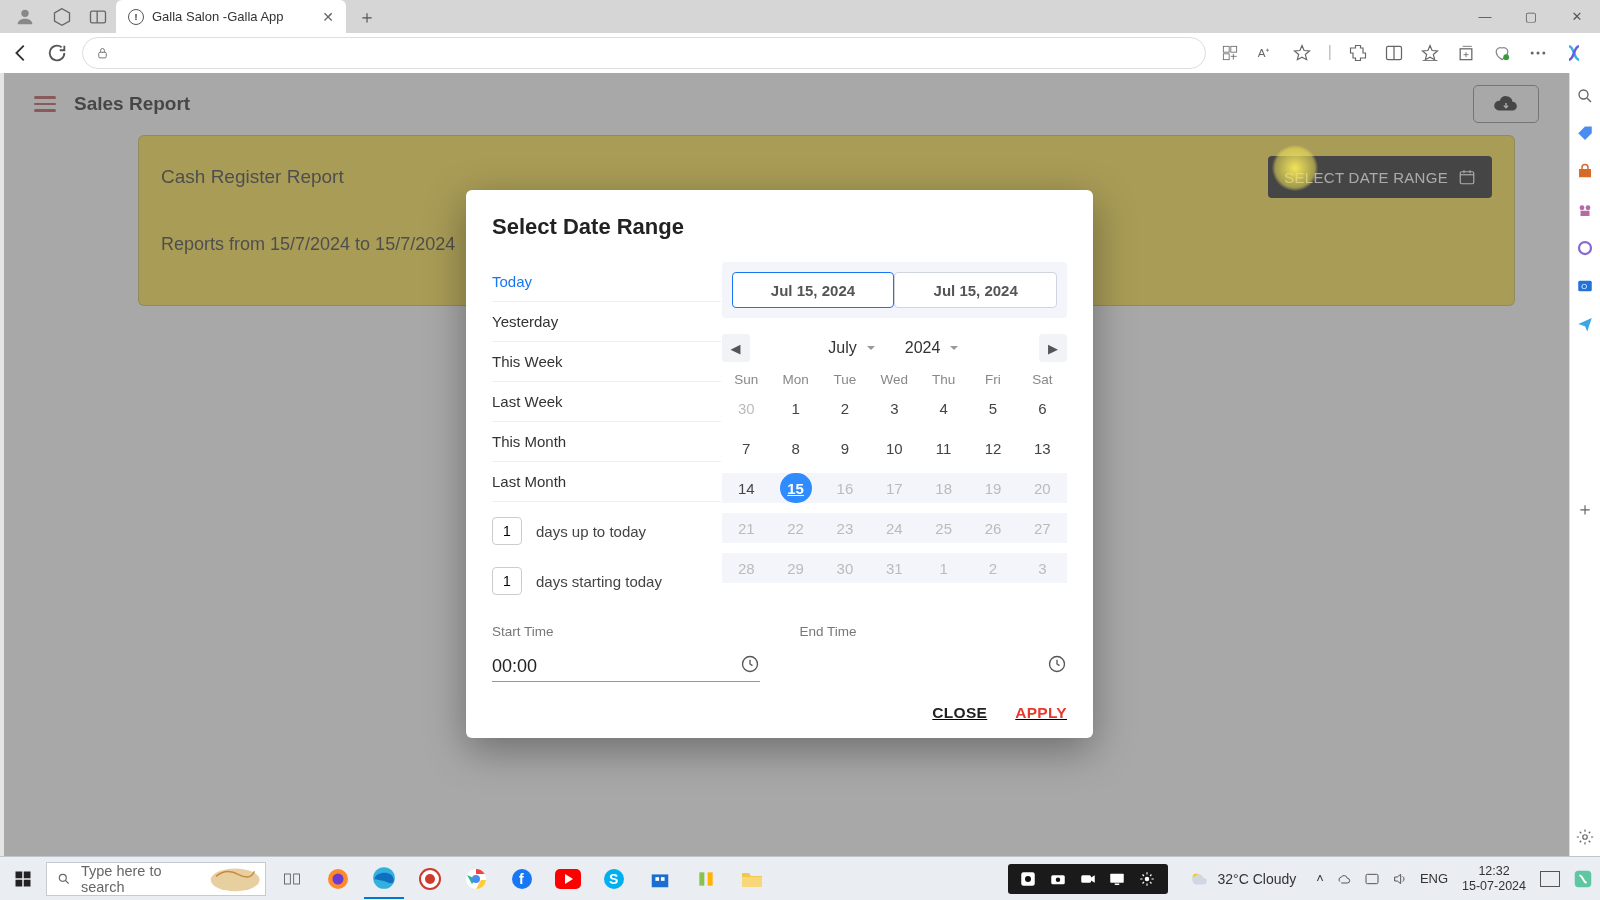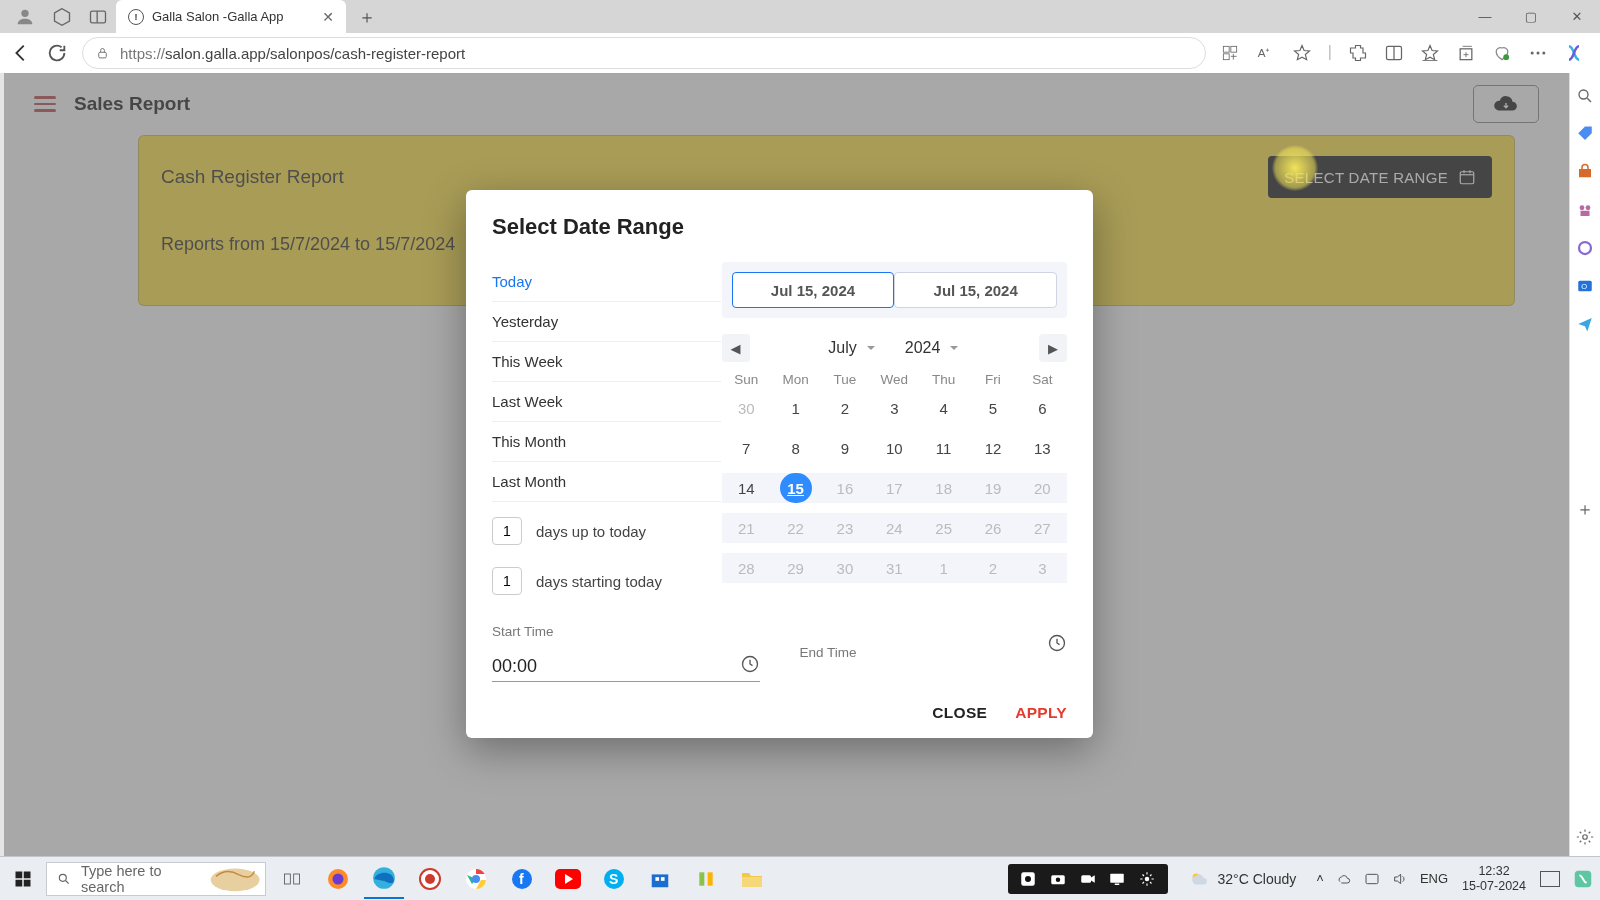--- a/index.html
+++ b/index.html
@@ -67,27 +67,27 @@
 .month-sel .sel { display:flex; align-items:center; gap:8px; font-size:16px; color:#333;}
 .month-sel .sel svg{width:12px;height:12px;fill:#999;}
 
 .dow { display: grid; grid-template-columns: repeat(7,1fr); text-align: center; font-size: 13.5px; color: #888; margin: 10px 0 6px; }
 .days { display: grid; grid-template-columns: repeat(7,1fr); text-align: center; row-gap: 10px; font-size: 15px; color: #444; }
 .days .d { height: 30px; display:flex;align-items:center;justify-content:center; position:relative;}
 .days .d.dim { color: #bbb; }
 .days .d.sel span { background: #2f8cff; color: #fff; width: 32px; height: 30px; border-radius: 15px; display:flex;align-items:center;justify-content:center; font-weight:600; text-decoration: underline;}
 .days .range-hi { background: #f3f5fb; }
 
-.times { display: flex; gap: 40px; margin-top: 20px; align-items: center; }
+.times { display: flex; gap: 40px; margin-top: 20px; }
 .timef { flex: 1; position: relative; }
 .timef label { font-size: 13.5px; color: #777; }
 .timef .val { font-size: 18px; color: #222; margin-top: 12px; border-bottom: 1px solid #999; padding: 4px 0; display:flex; align-items:center; }
 .timef .clk { position:absolute; right:0; bottom:8px; width:20px;height:20px;fill:none;stroke:#555;stroke-width:1.6;}
 
-.modal-actions { display:flex; justify-content:flex-end; gap:28px; margin-top:22px; font-size:15.5px; font-weight:600; letter-spacing:.3px;}
+.modal-actions { display:flex; justify-content:flex-end; gap:28px; margin-top:22px; font-size:15.5px; font-weight:600; letter-spacing:.3px;text-decoration:underline;}
 .modal-actions .close { color:#222;}
 .modal-actions .apply { color:#e53a2e;}
 
 
 .edge-sidebar { position:absolute; top:73px; right:0; width:31px; bottom:44px; background:#fff; border-left:1px solid #ddd; display:flex; flex-direction:column; align-items:center; gap:20px; padding-top:14px;}
 .edge-sidebar .sico{width:18px;height:18px;}
 .edge-sidebar .plus{margin-top:auto;margin-bottom:auto;font-size:18px;color:#666;}
 .edge-sidebar .gear{margin-top:auto;margin-bottom:10px;width:18px;height:18px;fill:#666;}
 
 
@@ -134,23 +134,20 @@
         <path d="M15 4l-8 8 8 8" fill="none" stroke="#333" stroke-width="2"></path>
       </svg>
     <svg class="nav-btn" viewBox="0 0 24 24">
         <path d="M20 12a8 8 0 1 1-3-6.2M20 4v5h-5" fill="none" stroke="#555" stroke-width="2"></path>
       </svg>
     <div class="addr-box">
       <svg width="15" height="15" viewBox="0 0 24 24">
           <rect x="6" y="10" width="12" height="9" rx="2" fill="none" stroke="#777" stroke-width="1.6"></rect>
           <path d="M9 10V7a3 3 0 0 1 6 0v3" fill="none" stroke="#777" stroke-width="1.6"></path>
         </svg>
-      <span>
-        <span class="url-host">https://</span><span>salon.galla.app/salonpos/cash-register-report</span>
-      </span>
     </div>
     <div class="addr-icons">
       <svg class="ico" viewBox="0 0 24 24">
           <rect x="4" y="4" width="7" height="7" stroke="#666" fill="none"></rect>
           <rect x="13" y="4" width="7" height="7" stroke="#666" fill="none"></rect>
           <rect x="4" y="13" width="7" height="7" stroke="#666" fill="none"></rect>
           <path d="M16 13v7M13 16h7" stroke="#666"></path>
         </svg>
       <svg class="ico" viewBox="0 0 24 24">
           <text x="2" y="17" font-size="14" fill="#666">A⁺</text>

